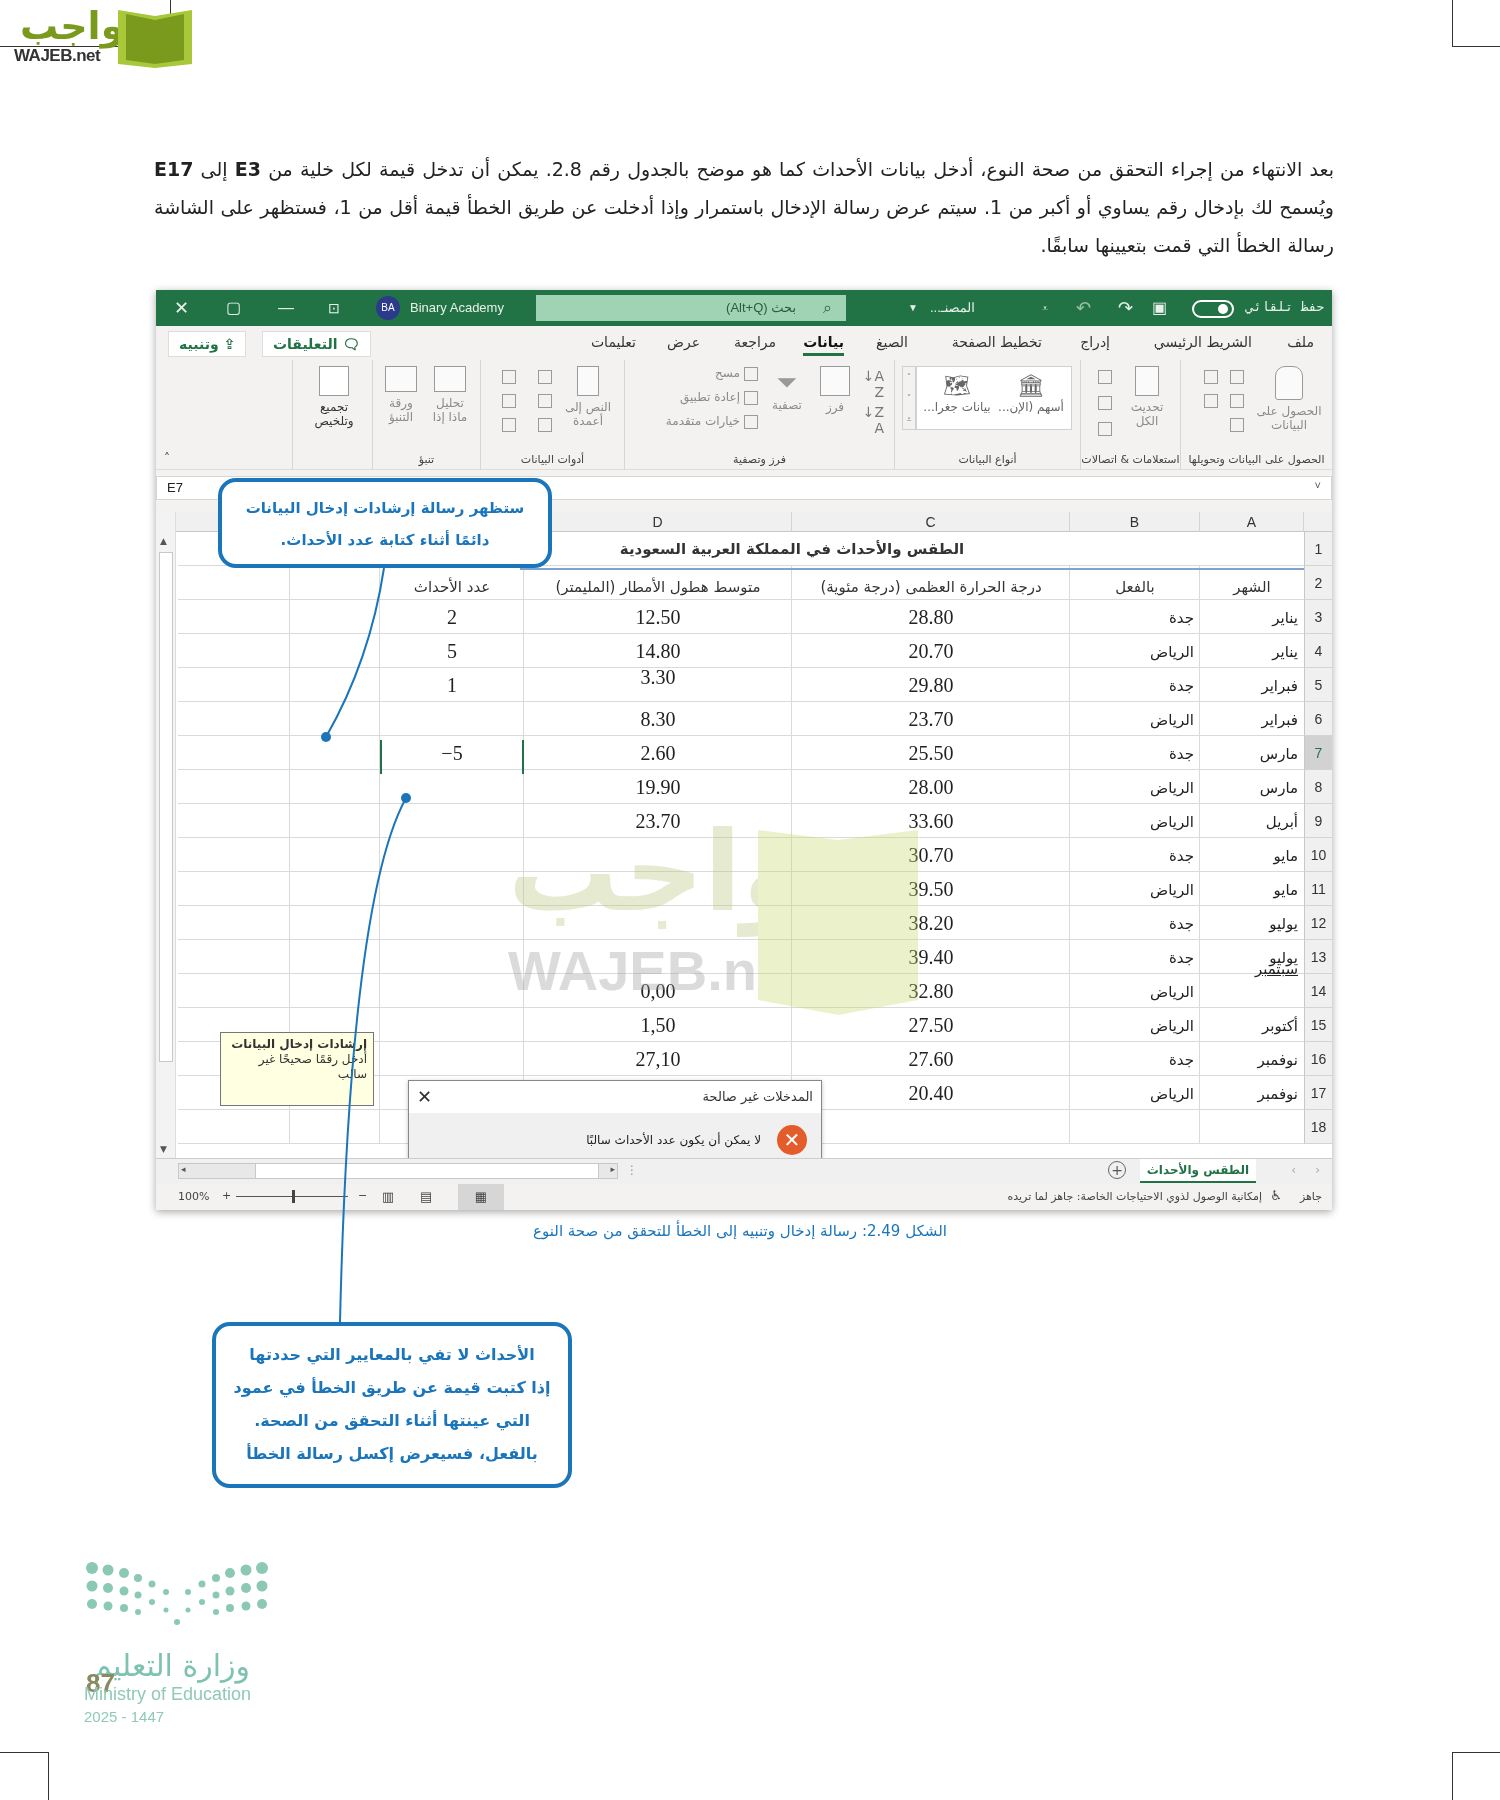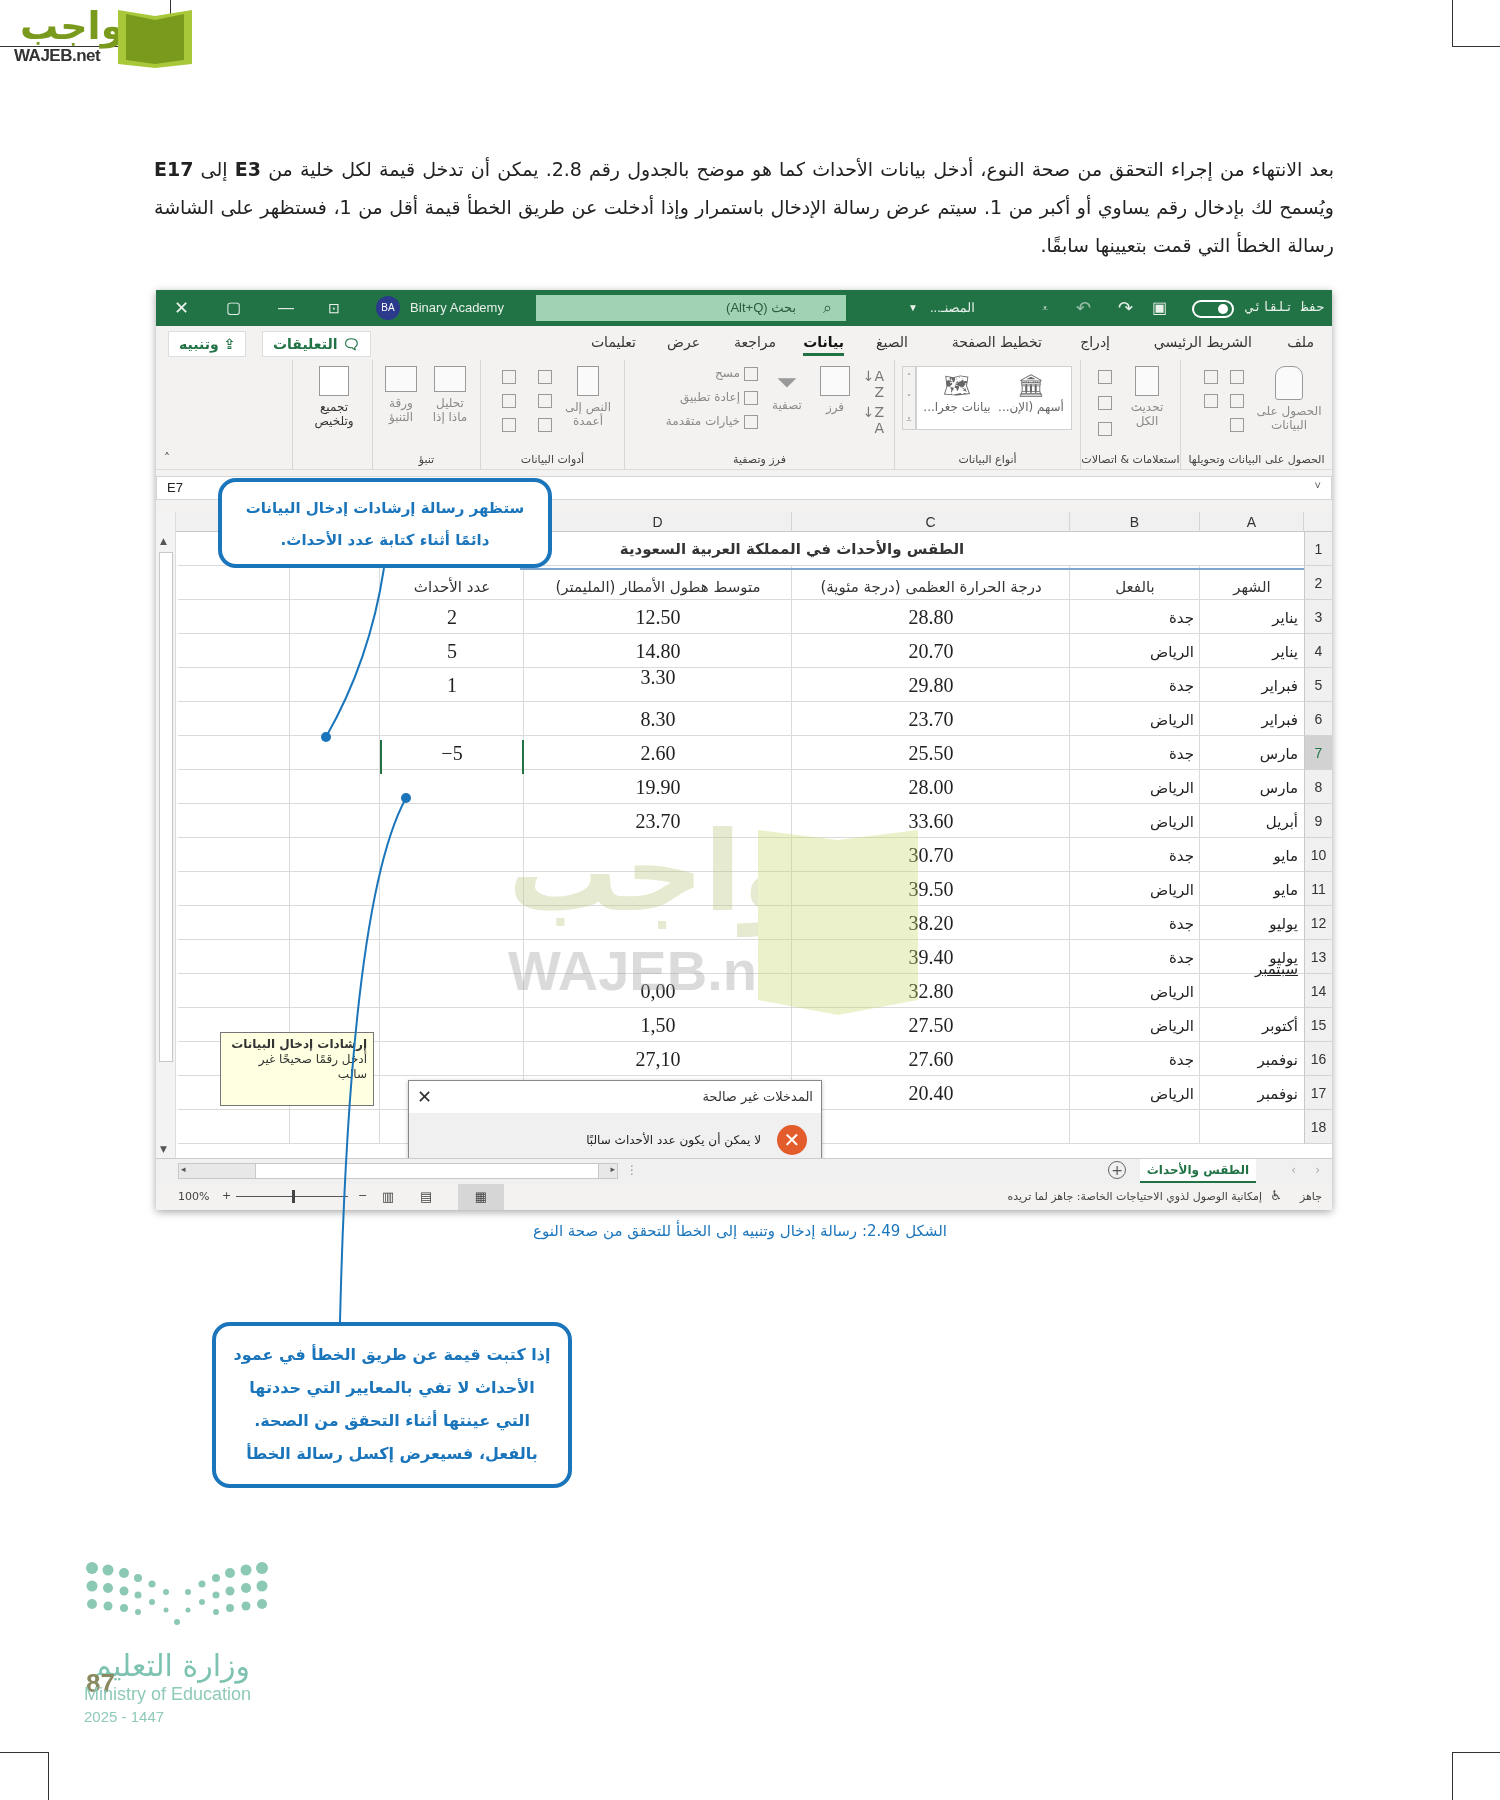--- a/index.html
+++ b/index.html
@@ -468,22 +468,22 @@
   <text x="0" y="170" font-size="56" font-weight="bold" fill="#9a9a9a" font-family="Liberation Sans, sans-serif">WAJEB.net</text>
   <path d="M330 20 L250 10 L250 180 L330 195 Z" fill="#c8d86a"></path>
   <path d="M330 20 L410 10 L410 180 L330 195 Z" fill="#c8d86a"></path>
 </svg>
 
 <div class="callout callout-top">
   <div>ستظهر رسالة إرشادات إدخال البيانات</div>
   <div>دائمًا أثناء كتابة عدد الأحداث.</div>
 </div>
 <div class="callout callout-bottom">
+  <div>الأحداث لا تفي بالمعايير التي حددتها</div>
   <div>إذا كتبت قيمة عن طريق الخطأ في عمود</div>
-  <div>الأحداث لا تفي بالمعايير التي حددتها</div>
   <div>التي عينتها أثناء التحقق من الصحة.</div>
   <div>بالفعل، فسيعرض إكسل رسالة الخطأ</div>
 </div>
 
 <svg class="leader" style="left:0;top:0;" width="1500" height="1800">
   <path d="M384 568 Q370 660 326 737" stroke="#1b75bb" stroke-width="2" fill="none"></path>
   <circle cx="326" cy="737" r="5" fill="#1b75bb"></circle>
   <path d="M406 798 Q350 900 340 1322" stroke="#1b75bb" stroke-width="2" fill="none"></path>
   <circle cx="406" cy="798" r="5" fill="#1b75bb"></circle>
 </svg>

